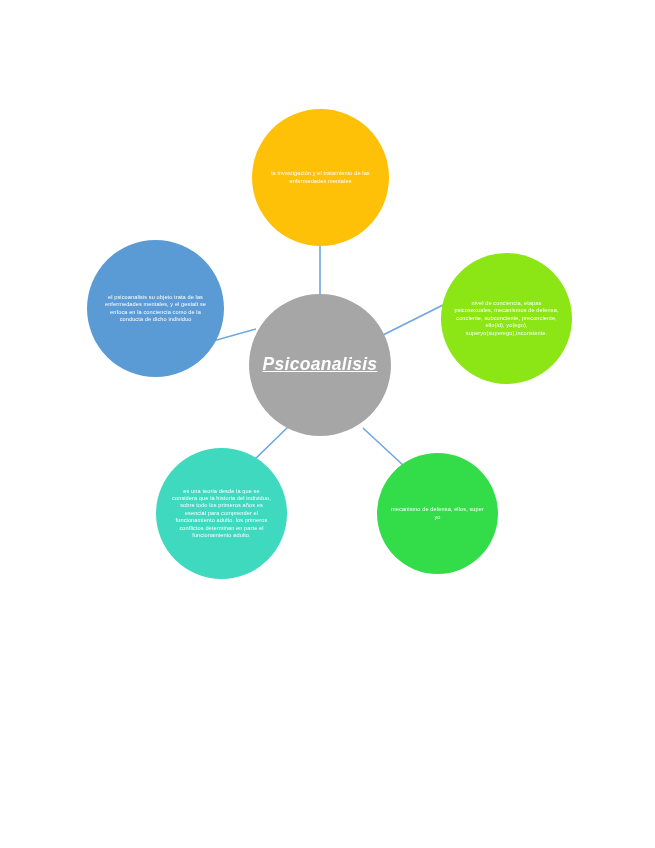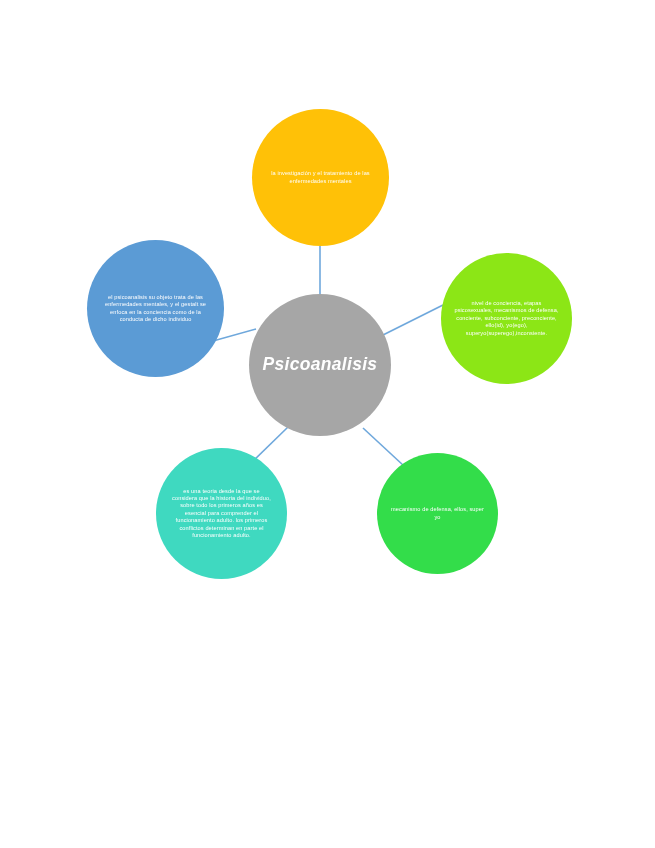--- a/index.html
+++ b/index.html
@@ -61,20 +61,21 @@
     left: 249px;
     top: 294px;
     z-index: 5;
   }
   #node-center .node-label {
     font-size: 17.5px;
     font-style: italic;
     font-weight: bold;
     letter-spacing: 0.3px;
     line-height: 1.1;
+    text-decoration: underline;
   }
 
   
   #node-top {
     width: 137px;
     height: 137px;
     left: 252px;
     top: 109px;
     z-index: 4;
   }

